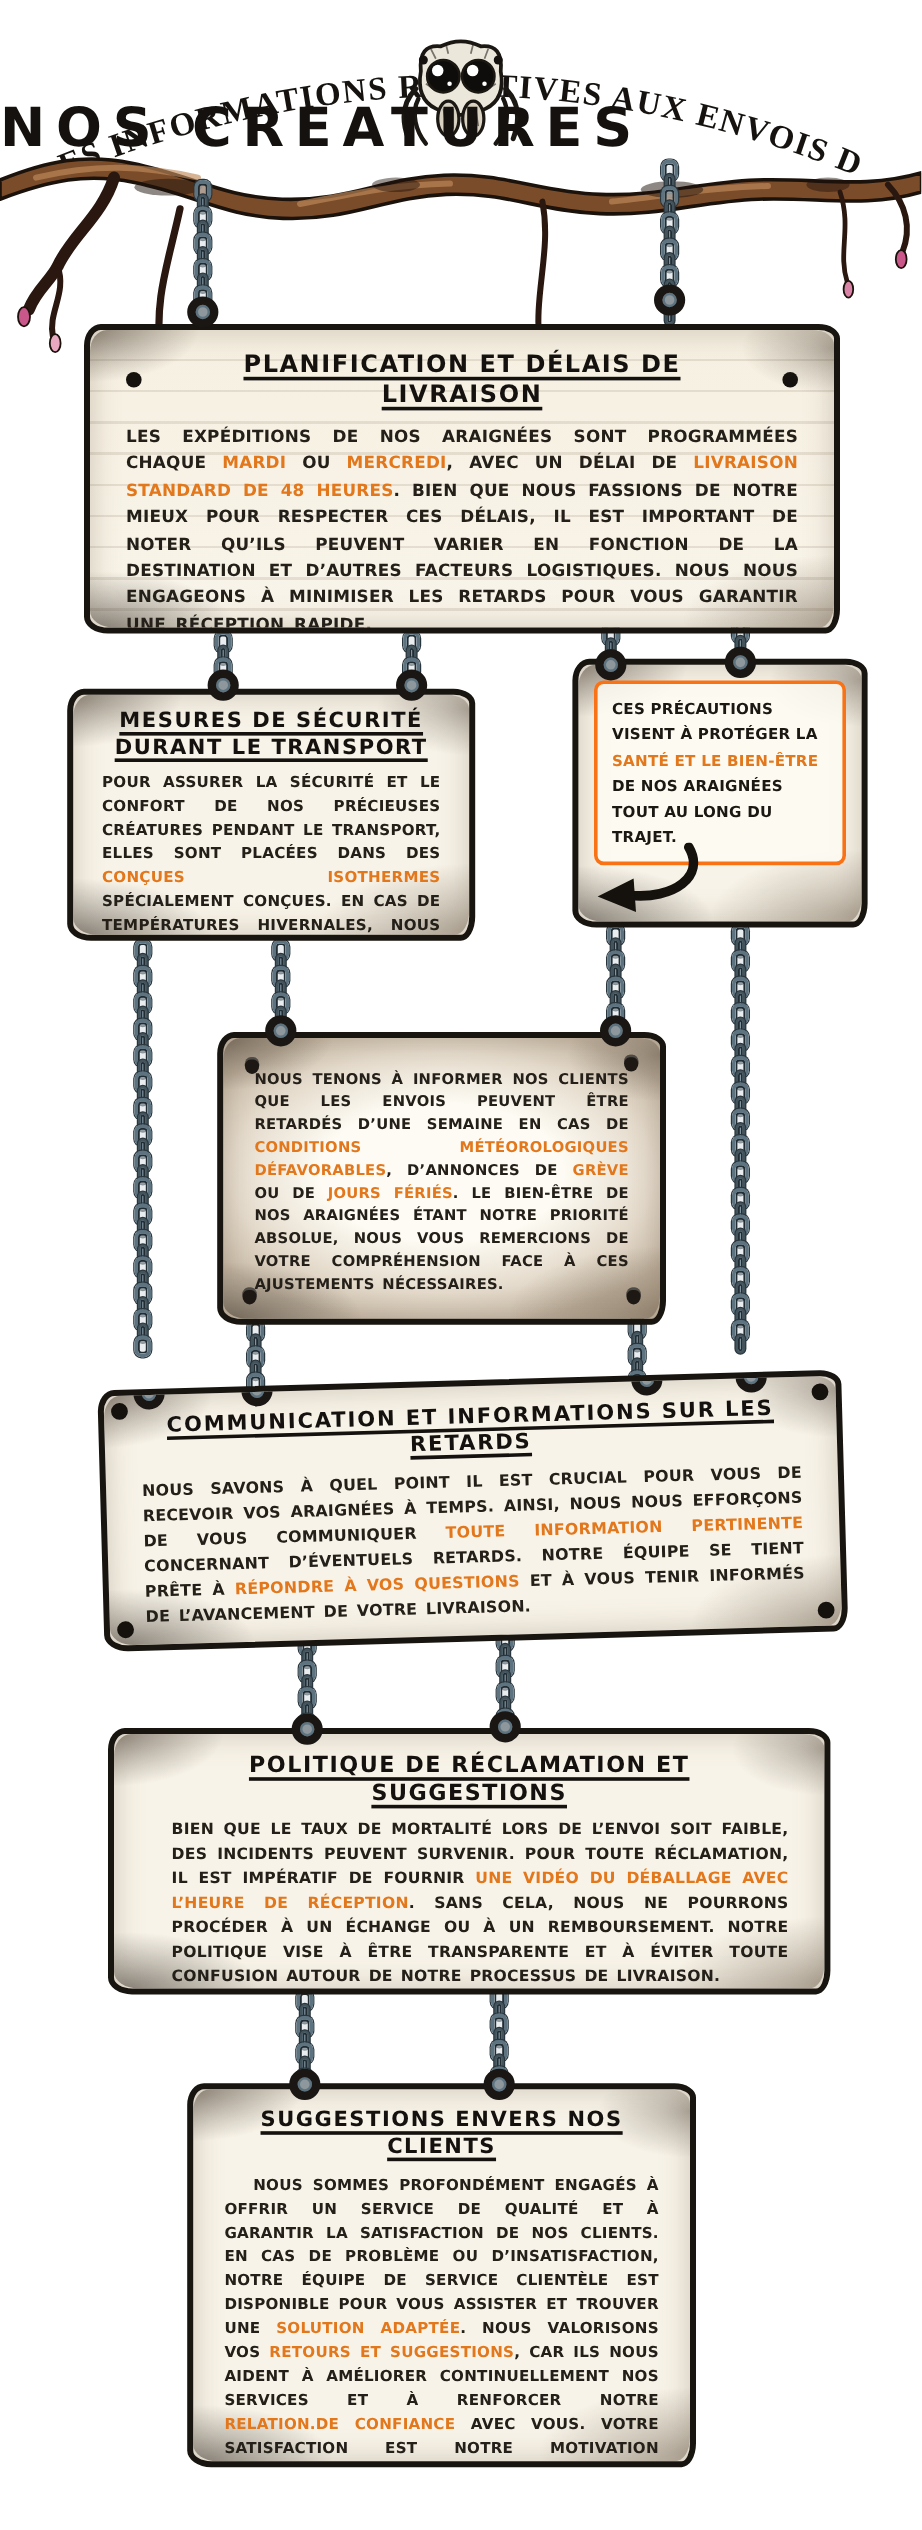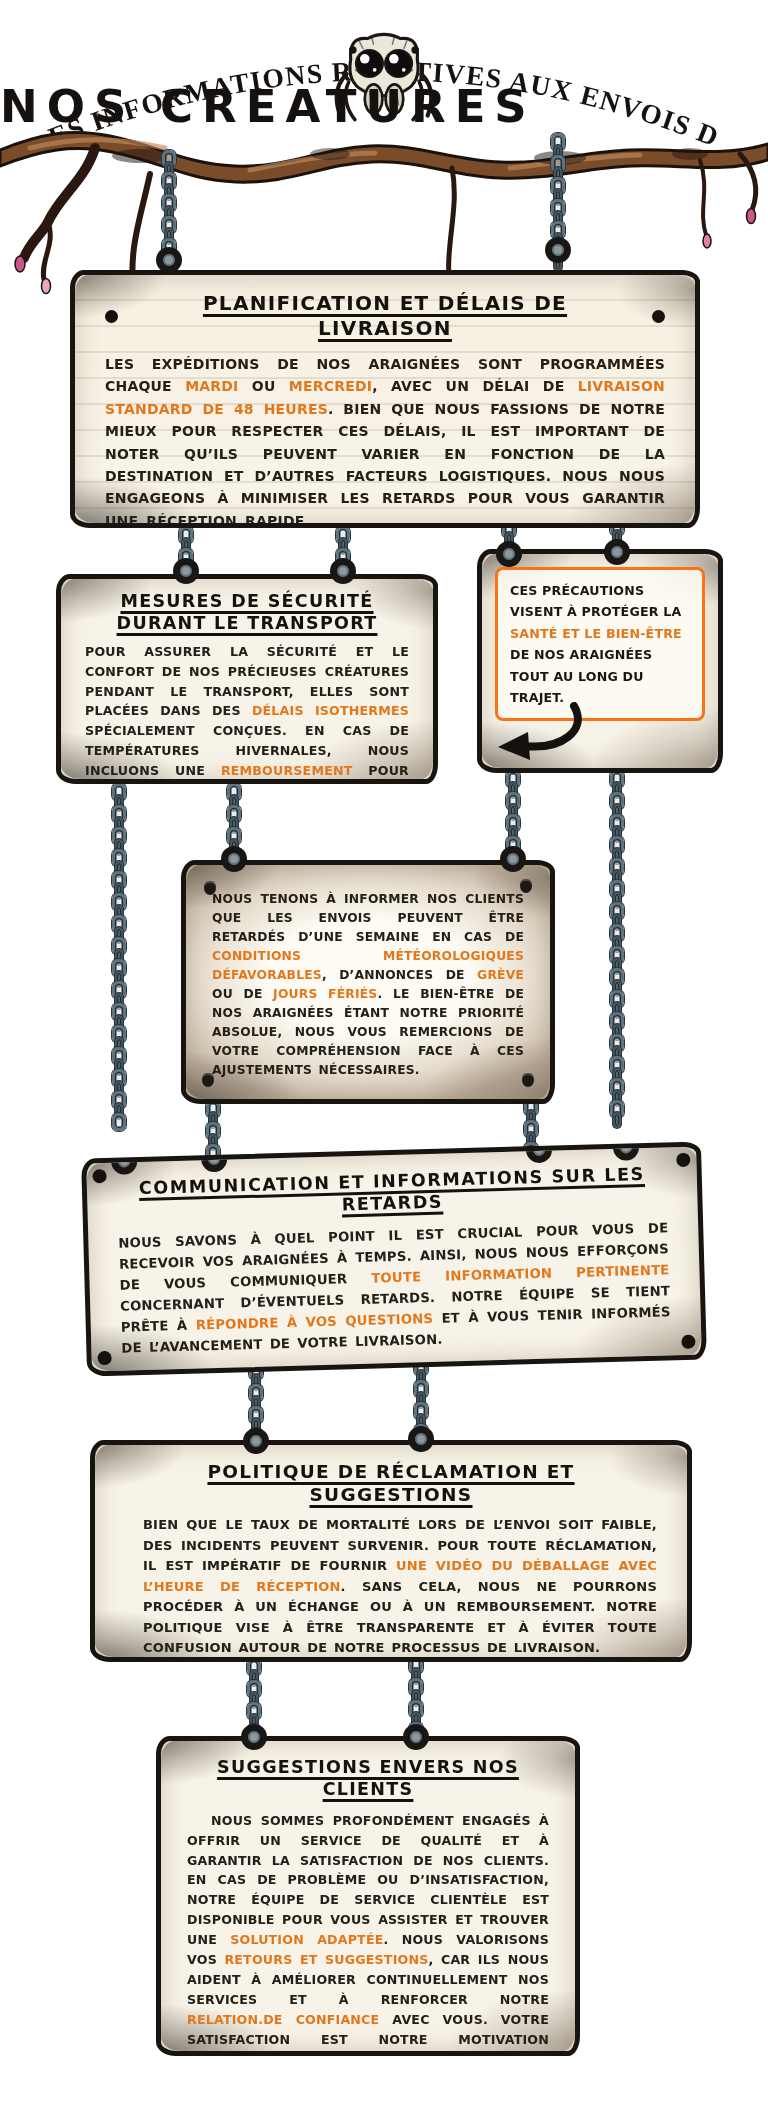--- a/index.html
+++ b/index.html
@@ -45,21 +45,21 @@
   .hl{color:var(--accent,#E2771C);}
   .bolt{position:absolute;width:12px;height:14px;background:#1d1813;border-radius:50% 50% 62% 62%;
         box-shadow:inset 0 2px 0 rgba(255,255,255,.22);z-index:4;}
   .cornerbolt{position:absolute;width:14px;height:14px;background:#15110d;border-radius:50%;z-index:4;}
 
   
   .s1{left:70px;top:270px;width:630px;height:258px;padding:16px 30px;}
   .s1 .stitle{font-size:20px;}
   .s1 .sbody{margin-top:12px;font-size:14px;line-height:1.6;word-spacing:3px;}
 
-  .s2{left:56px;top:574px;width:382px;height:210px;padding:12px 24px;}
+  .s2{left:56px;top:574px;width:340px;height:210px;padding:12px 24px;}
   .s2 .stitle{font-size:17.5px;}
   .s2 .sbody{margin-top:7px;font-size:12.6px;line-height:1.58;word-spacing:2px;}
 
   .note{left:477px;top:549px;width:246px;height:224px;padding:13px;}
   .note-box{position:relative;box-sizing:border-box;border:3px solid #f97316;border-radius:8px;
             background:rgba(253,250,242,.85);padding:10px 12px;font-weight:700;font-size:12.6px;
             line-height:1.7;text-align:left;letter-spacing:.2px;}
   .note-arrow{position:absolute;left:12px;bottom:8px;}
 
   .s3{left:181px;top:860px;width:374px;height:244px;padding:16px 26px;}
@@ -343,21 +343,21 @@
     <div class="titlerow">
       <span class="tdot"></span>
       <div class="stitle">PLANIFICATION ET DÉLAIS DE LIVRAISON</div>
       <span class="tdot"></span>
     </div>
     <div class="sbody"><span>LES EXPÉDITIONS DE NOS ARAIGNÉES SONT PROGRAMMÉES CHAQUE </span><span class="hl">MARDI</span><span> OU </span><span class="hl">MERCREDI</span><span>, AVEC UN DÉLAI DE </span><span class="hl">LIVRAISON STANDARD DE 48 HEURES</span><span>. BIEN QUE NOUS FASSIONS DE NOTRE MIEUX POUR RESPECTER CES DÉLAIS, IL EST IMPORTANT DE NOTER QU’ILS PEUVENT VARIER EN FONCTION DE LA DESTINATION ET D’AUTRES FACTEURS LOGISTIQUES. NOUS NOUS ENGAGEONS À MINIMISER LES RETARDS POUR VOUS GARANTIR UNE RÉCEPTION RAPIDE.</span></div>
   </div>
 
   <div class="sign s2">
     <div class="stitle">MESURES DE SÉCURITÉ DURANT LE TRANSPORT</div>
-    <div class="sbody"><span>POUR ASSURER LA SÉCURITÉ ET LE CONFORT DE NOS PRÉCIEUSES CRÉATURES PENDANT LE TRANSPORT, ELLES SONT PLACÉES DANS DES </span><span class="hl">DÉLAIS ISOTHERMES</span><span> SPÉCIALEMENT CONÇUES. EN CAS DE TEMPÉRATURES HIVERNALES, NOUS INCLUONS UNE </span><span class="hl">REMBOURSEMENT</span><span> POUR MAINTENIR UNE TEMPÉRATURE OPTIMALE.</span></div>
+    <div class="sbody"><span>POUR ASSURER LA SÉCURITÉ ET LE CONFORT DE NOS PRÉCIEUSES CRÉATURES PENDANT LE TRANSPORT, ELLES SONT PLACÉES DANS DES </span><span class="hl">CONÇUES ISOTHERMES</span><span> SPÉCIALEMENT CONÇUES. EN CAS DE TEMPÉRATURES HIVERNALES, NOUS INCLUONS UNE </span><span class="hl">REMBOURSEMENT</span><span> POUR MAINTENIR UNE TEMPÉRATURE OPTIMALE.</span></div>
   </div>
 
   <div class="sign note">
     <div class="note-box"><span>CES PRÉCAUTIONS VISENT À PROTÉGER LA </span><span class="hl">SANTÉ ET LE BIEN-ÊTRE</span><span> DE NOS ARAIGNÉES TOUT AU LONG DU TRAJET.</span></div>
     <svg class="note-arrow" width="94" height="58" viewBox="0 0 94 58">
       <path d="M80,4 C94,28 68,48 30,44" fill="none" stroke="#15110d" stroke-width="8" stroke-linecap="round"></path>
       <polygon points="34,30 4,45 36,58" fill="#15110d"></polygon>
     </svg>
   </div>
 

